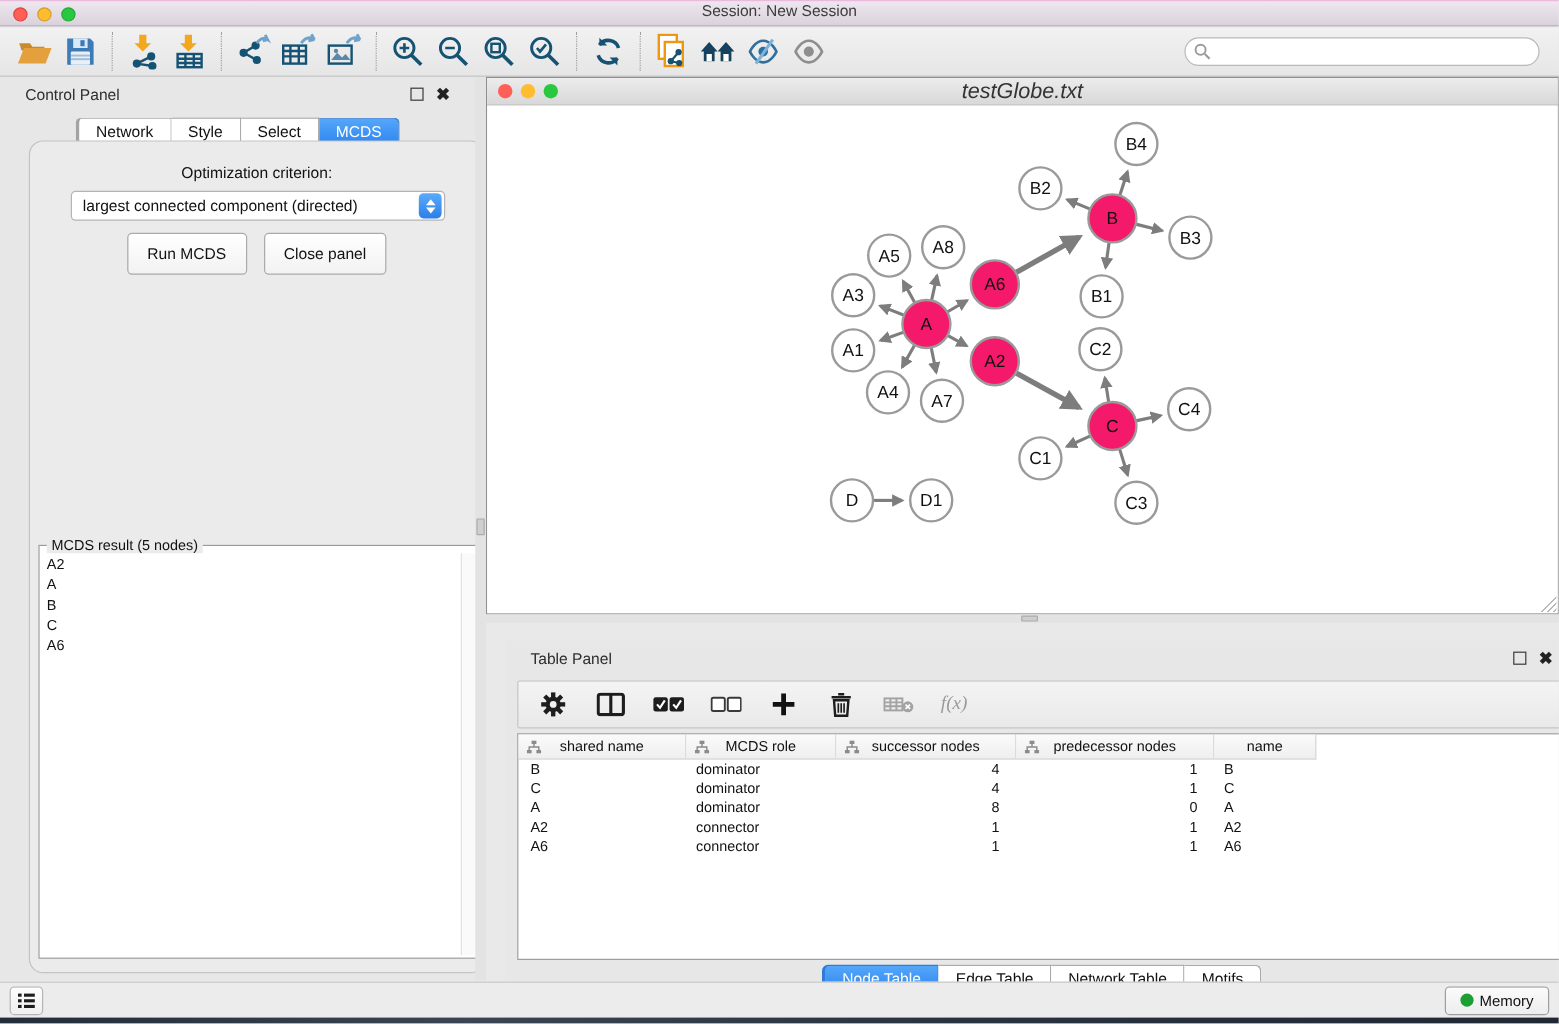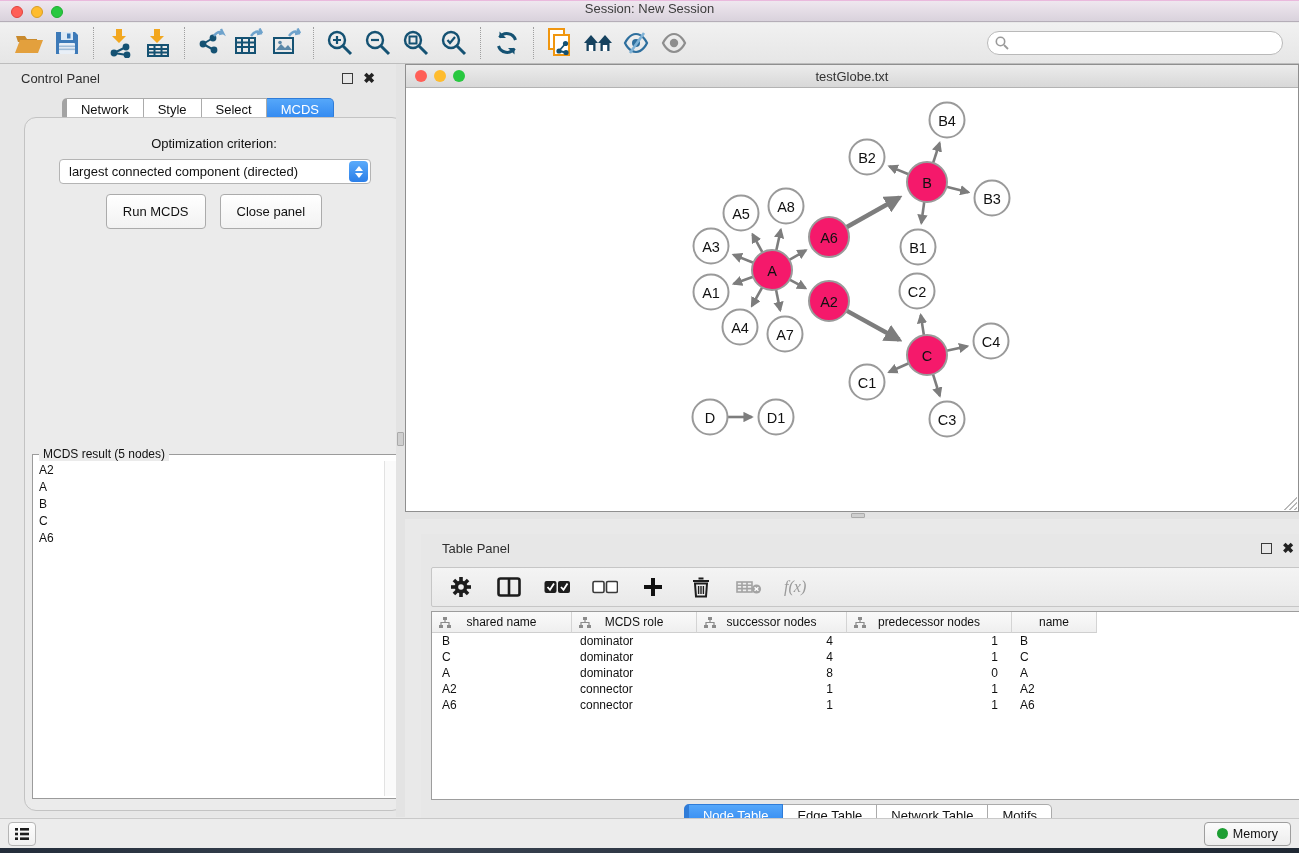--- a/index.html
+++ b/index.html
@@ -32,21 +32,21 @@
   .control-panel { position:absolute; left:0; top:64px; width:396px; height:753px; background:#e7e7e7; }
   .panel-header { height:28px; display:flex; align-items:center; padding:0 21px; }
   .panel-title { font-size:13px; color:#2e2e2e; }
   .panel-header-icons { margin-left:auto; display:flex; gap:10px; align-items:center; }
   .float-icon { width:11px; height:11px; border:1.6px solid #3a3a3a; display:inline-block; }
   .close-x { font-size:14px; font-weight:bold; color:#222; line-height:11px; cursor:pointer; }
 
   .seg-tabs { display:flex; justify-content:center; margin-top:6px; }
   .seg-tab { font-size:13px; padding:3px 14px; background:#fff; border:1px solid #ababab;
     border-left:none; color:#111; cursor:pointer; }
-  .seg-tab:first-child { border-left:5px solid #a3a3a3; border-radius:5px 0 0 5px; }
+  .seg-tab:first-child { border-left:3px solid #a3a3a3; border-radius:5px 0 0 5px; }
   .seg-tab:last-child { border-radius:0 5px 5px 0; }
   .seg-tab.active { background:linear-gradient(#55a7fa,#2f86ef); border-color:#2f7cd8; color:#fff; }
 
   .cp-pane { position:absolute; left:24px; top:53px; width:380px; height:694px;
     background:#ebebeb; border:1px solid #c3c3c3; border-radius:12px; }
   .opt-label { text-align:center; margin-top:18px; font-size:13px; color:#111; }
   .dropdown { position:absolute; left:34px; top:41px; width:312px; height:25px; background:#fff;
     border:1px solid #b4b4b4; border-radius:4px; display:flex; align-items:center; cursor:pointer; }
   .dropdown-text { flex:1; font-size:13px; padding-left:9px; color:#111; white-space:nowrap; }
   .dropdown-stepper { width:19px; height:21px; margin-right:2px; border-radius:4px;
@@ -74,21 +74,21 @@
   .h-divider .thumb { position:absolute; top:1px; left:446px; width:14px; height:5px;
     background:#cfcfcf; border:1px solid #aaa; border-radius:1px; }
 
   
   .network-window { position:absolute; left:405px; top:64px; width:894px; height:448px;
     border:1px solid #8f8f8f; background:#fff; }
   .nw-titlebar { height:23px; background:linear-gradient(#ececec,#d8d8d8); border-bottom:1px solid #b3b3b3;
     display:flex; align-items:center; justify-content:center; position:relative; }
   .nw-lights { position:absolute; left:9px; top:5px; display:flex; gap:7px; }
   .nw-light { width:12px; height:12px; border-radius:50%; }
-  .nw-title { font-size:13px; color:#333; }
+  .nw-title { font-size:18px; color:#333;font-style:italic; }
   .nw-canvas { position:absolute; left:0; top:23px; right:0; bottom:0; background:#fff; overflow:hidden; }
   .resize-grip { position:absolute; right:1px; bottom:1px; width:13px; height:13px;
     background:
      linear-gradient(135deg, transparent 48%, #b9b9b9 48%, #b9b9b9 55%, transparent 55%,
        transparent 68%, #b9b9b9 68%, #b9b9b9 75%, transparent 75%,
        transparent 86%, #b9b9b9 86%, #b9b9b9 93%, transparent 93%); }
 
   
   .table-panel { position:absolute; left:421px; top:519px; width:894px; height:298px; background:#e7e7e7;margin-top:15px; }
   .tp-toolbar { position:absolute; left:10px; top:33px; width:876px; height:40px;

